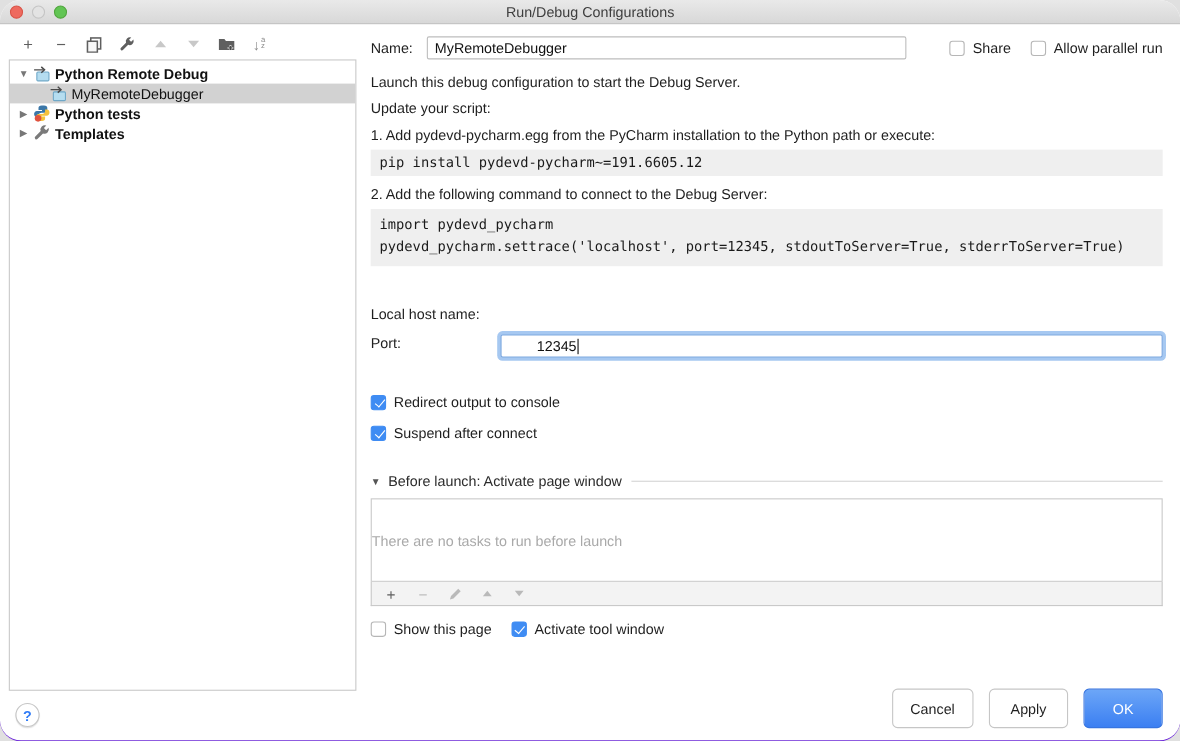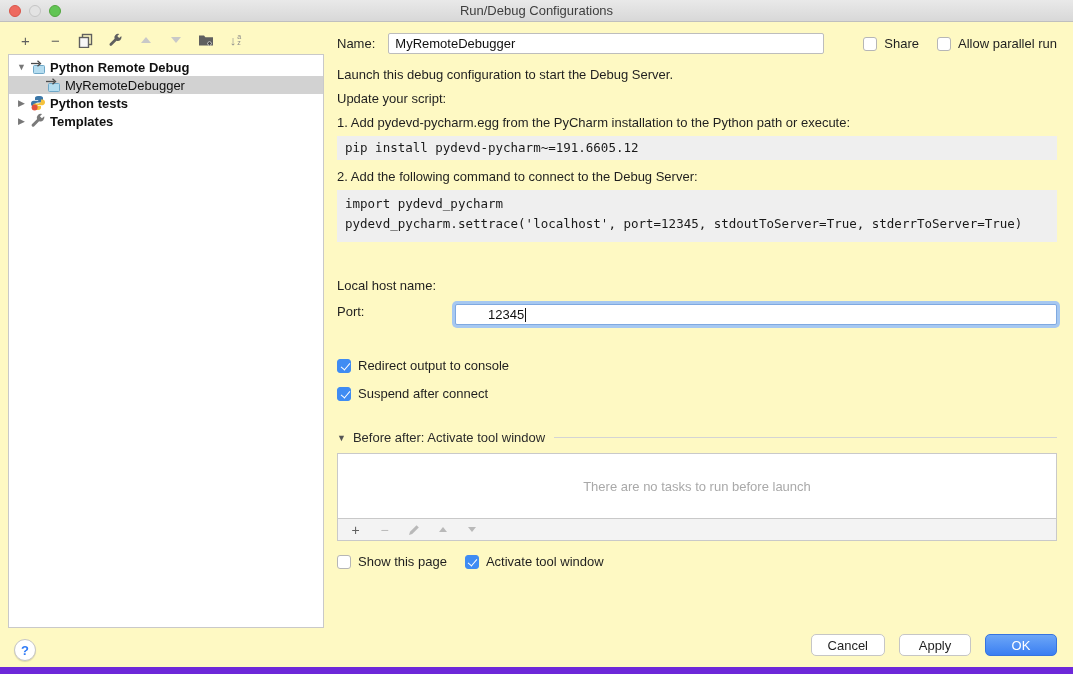--- a/index.html
+++ b/index.html
@@ -1,19 +1,19 @@
 <!DOCTYPE html>
 <html><head>
 <meta charset="utf-8">
 <style>
   * { margin:0; padding:0; box-sizing:border-box; }
   html,body { background:#e0e0e0; }
   body { font-family:"Liberation Sans", sans-serif; font-size:13px; color:#1f1f1f; }
-  .window { position:relative; width:1073px; height:674px; background:#fef9c3;
-            border-bottom:7px solid #6d28d9; overflow:hidden; }
+  .window { position:relative; width:1073px; height:674px; background:#ffffff;
+            border-bottom:1px solid #6d28d9; overflow:hidden;border-radius:19px; }
 
   
   .titlebar { position:absolute; left:0; top:0; right:0; height:22px;
               background:linear-gradient(#e9e9e9,#d8d8d8); border-bottom:1px solid #bfbfbf;
               display:flex; align-items:center; }
   .traffic { position:absolute; left:9px; top:0; height:22px; display:flex; align-items:center; gap:8px; }
   .tl { width:12px; height:12px; border-radius:50%; display:inline-block; }
   .tl.red   { background:#ee6a5f; border:1px solid #d95549; }
   .tl.gray  { background:#e3e3e3; border:1px solid #c5c5c5; }
   .tl.green { background:#62c554; border:1px solid #52a63f; }
@@ -77,35 +77,35 @@
   .focused { border-color:#7fa9e0; box-shadow:0 0 0 3px #a6c8f1;padding-left:32px; }
   .caret { display:inline-block; width:1px; height:14px; background:#111; margin-left:1px; }
   .input.disabled { background:#f4f4f4; border-color:#c9c9c9; justify-content:flex-end; }
 
   .cbrow { margin-top:13px; }
 
   .before-header { display:flex; align-items:center; margin-top:29px; color:#2b2b2b; }
   .before-header .exp { font-size:9px; color:#555; margin-right:7px; }
   .before-header .rule { flex:1; height:1px; background:#d4d4d4; margin-left:9px; }
 
-  .tasks-panel { margin-top:8px; height:66px; background:#fff; border:1px solid #c9c9c9;
-                 display:flex; align-items:center; justify-content:center; }
+  .tasks-panel { margin-top:8px; height:76px; background:#fff; border:1px solid #c9c9c9;
+                 display:flex; align-items:center; }
   .tasks-empty { color:#a9a9a9; }
   .tasks-toolbar { height:22px; background:#f3f3f3; border:1px solid #c9c9c9; border-top:none;
                    display:flex; align-items:center; gap:12px; padding-left:9px; }
   .tasks-toolbar .tbtn { font-size:14px; }
   .tbtn.dim { color:#b9b9b9; }
   .tri.sm.up   { border-left:4px solid transparent; border-right:4px solid transparent; border-bottom:5px solid #b9b9b9; }
   .tri.sm.down { border-left:4px solid transparent; border-right:4px solid transparent; border-top:5px solid #b9b9b9; }
 
   .bottom-cbs { margin-top:13px; display:flex; align-items:center; gap:18px; }
 
   
   .footer { position:absolute; right:16px; bottom:11px; display:flex; gap:14px; }
-  .btn { height:22px; min-width:72px; padding:0 16px; border-radius:5px; background:#fff;
+  .btn { height:36px; min-width:72px; padding:0 16px; border-radius:5px; background:#fff;
          border:1px solid #c6c6c6; font-size:13px; color:#1f1f1f;
          display:flex; align-items:center; justify-content:center; }
   .btn.primary { background:linear-gradient(#6ca6f7,#3b7ff2); border-color:#3674e0; color:#fff; }
 </style>
 </head>
 <body>
 
 <div class="window">
 
   <div class="titlebar">
@@ -243,21 +243,21 @@
       <span class="cb checked"></span>
       <span>Redirect output to console</span>
     </div>
     <div class="cbwrap cbrow">
       <span class="cb checked"></span>
       <span>Suspend after connect</span>
     </div>
 
     <div class="before-header">
       <span class="exp">▼</span>
-      <span>Before after: Activate tool window</span>
+      <span>Before launch: Activate page window</span>
       <span class="rule"></span>
     </div>
 
     <div class="tasks-panel">
       <span class="tasks-empty">There are no tasks to run before launch</span>
     </div>
     <div class="tasks-toolbar">
       <span class="tbtn">
           <span>+</span>
         </span>

